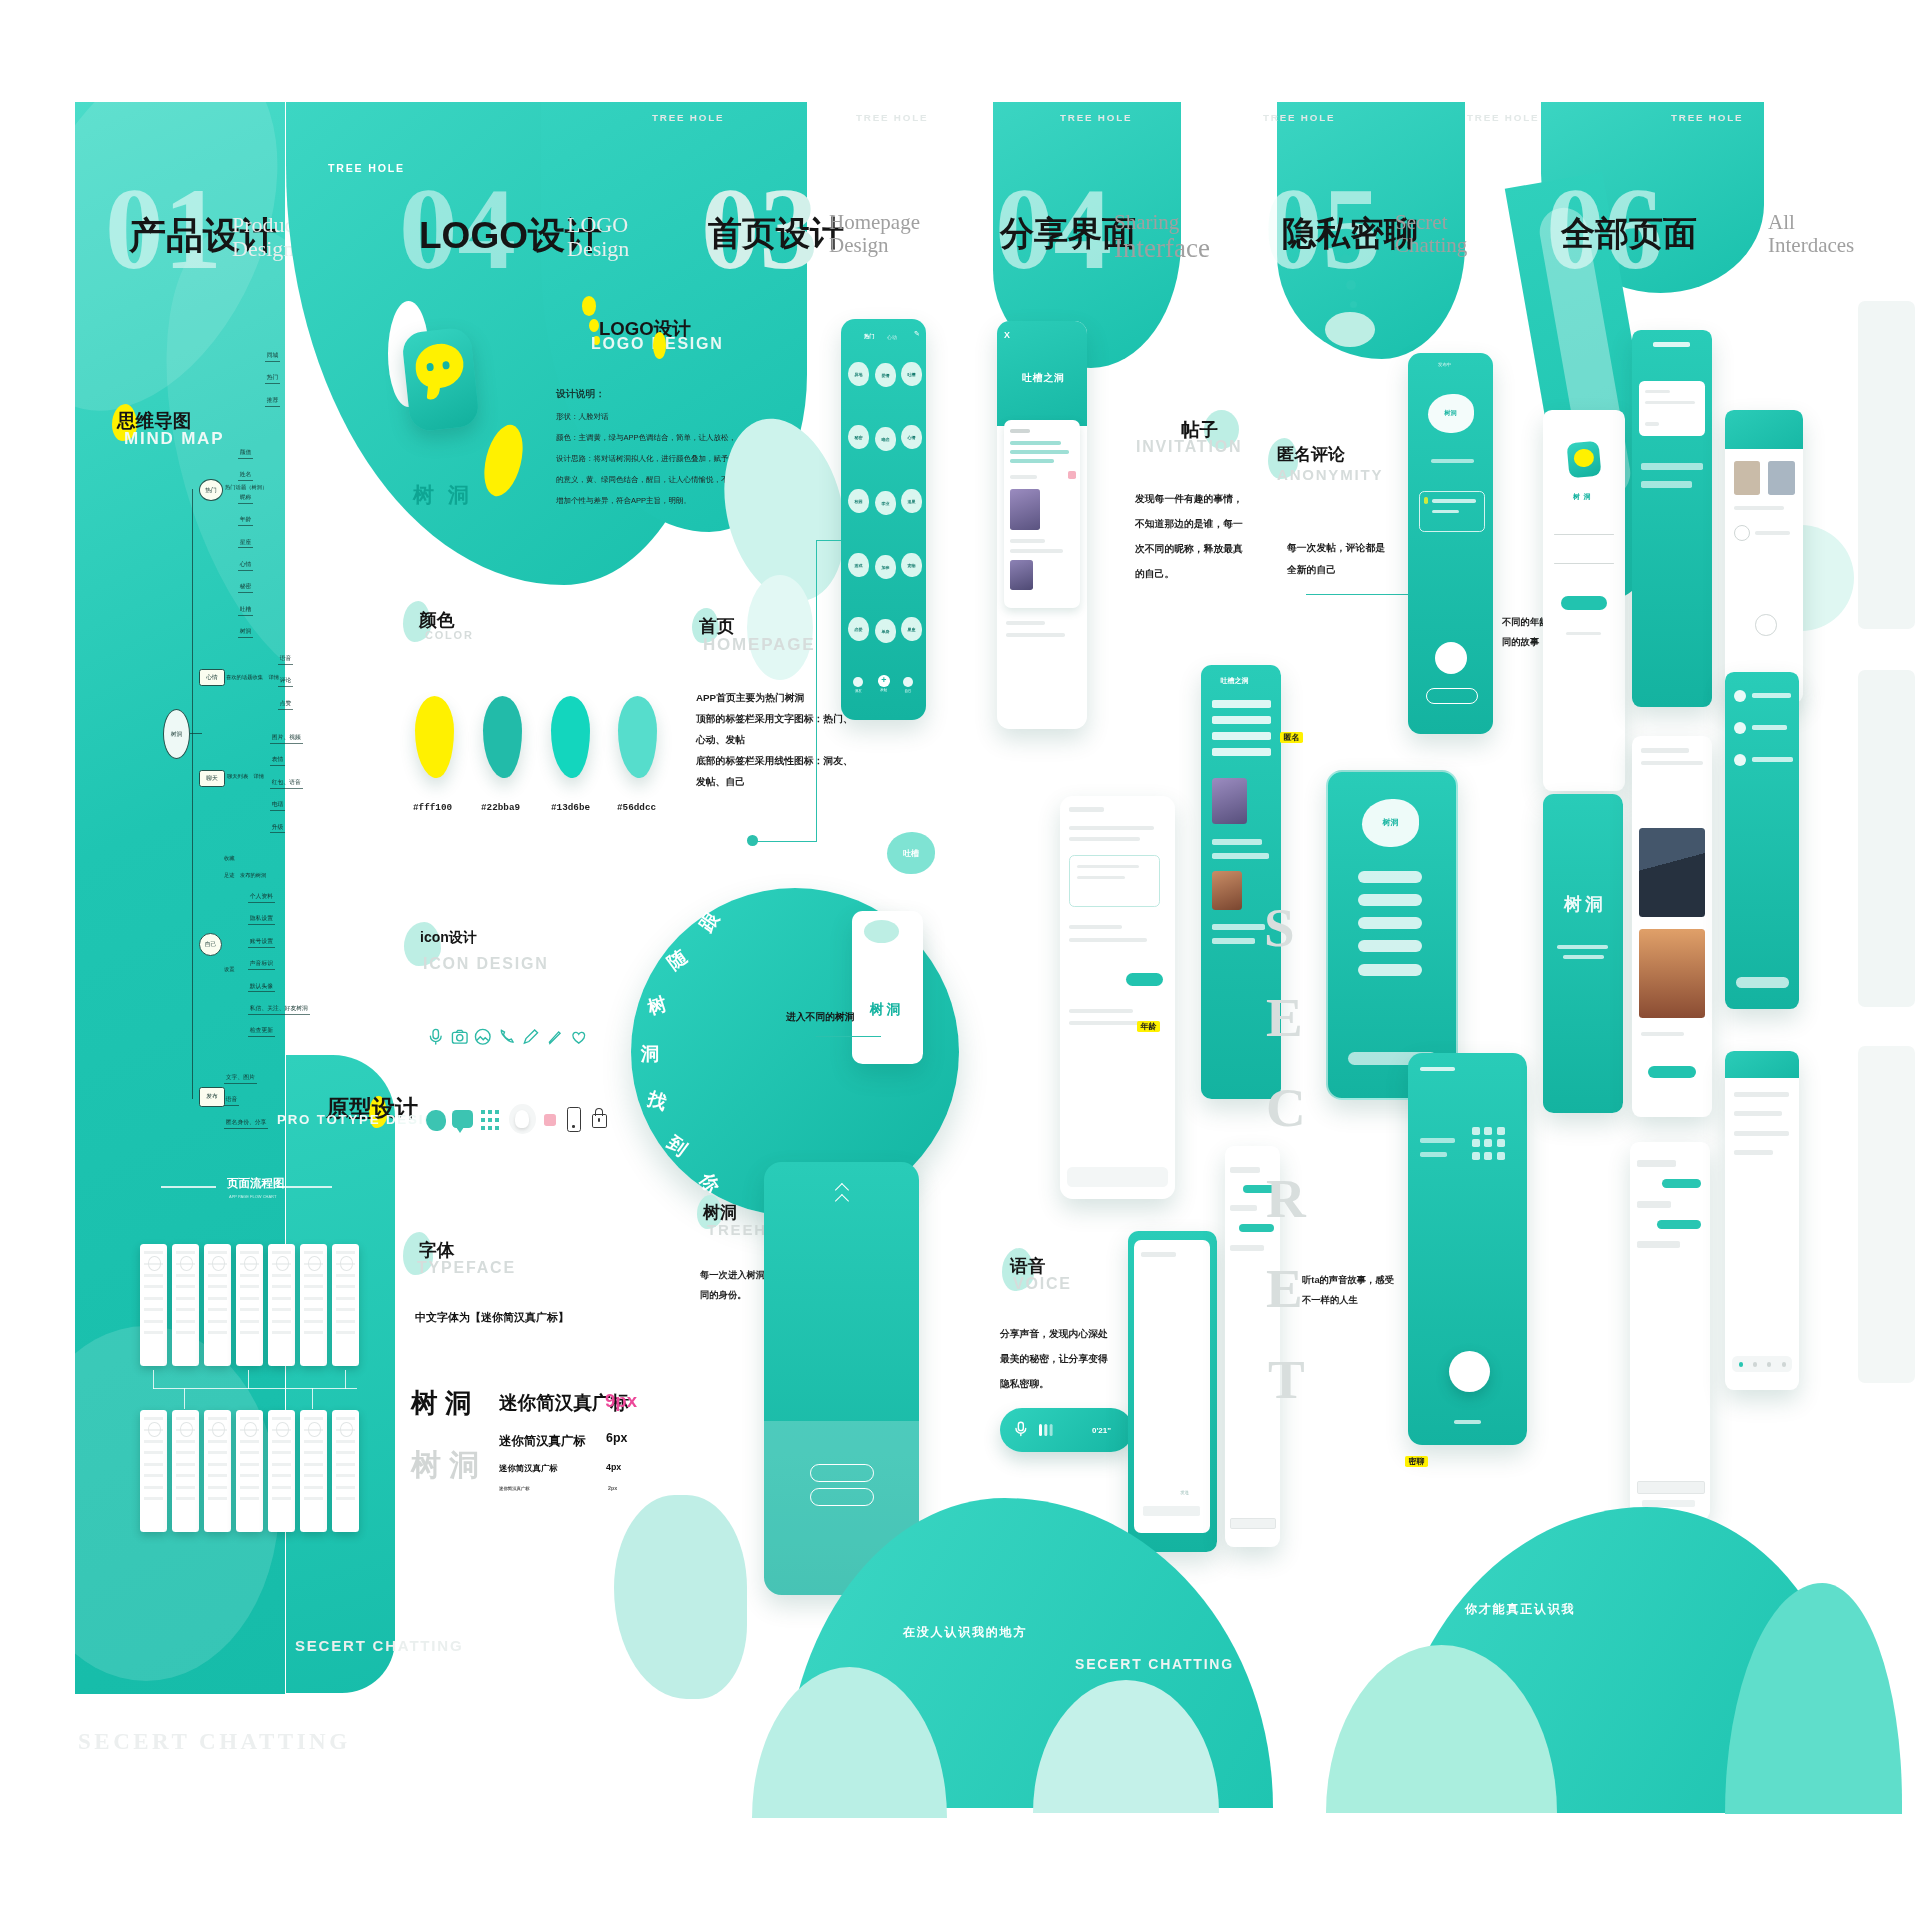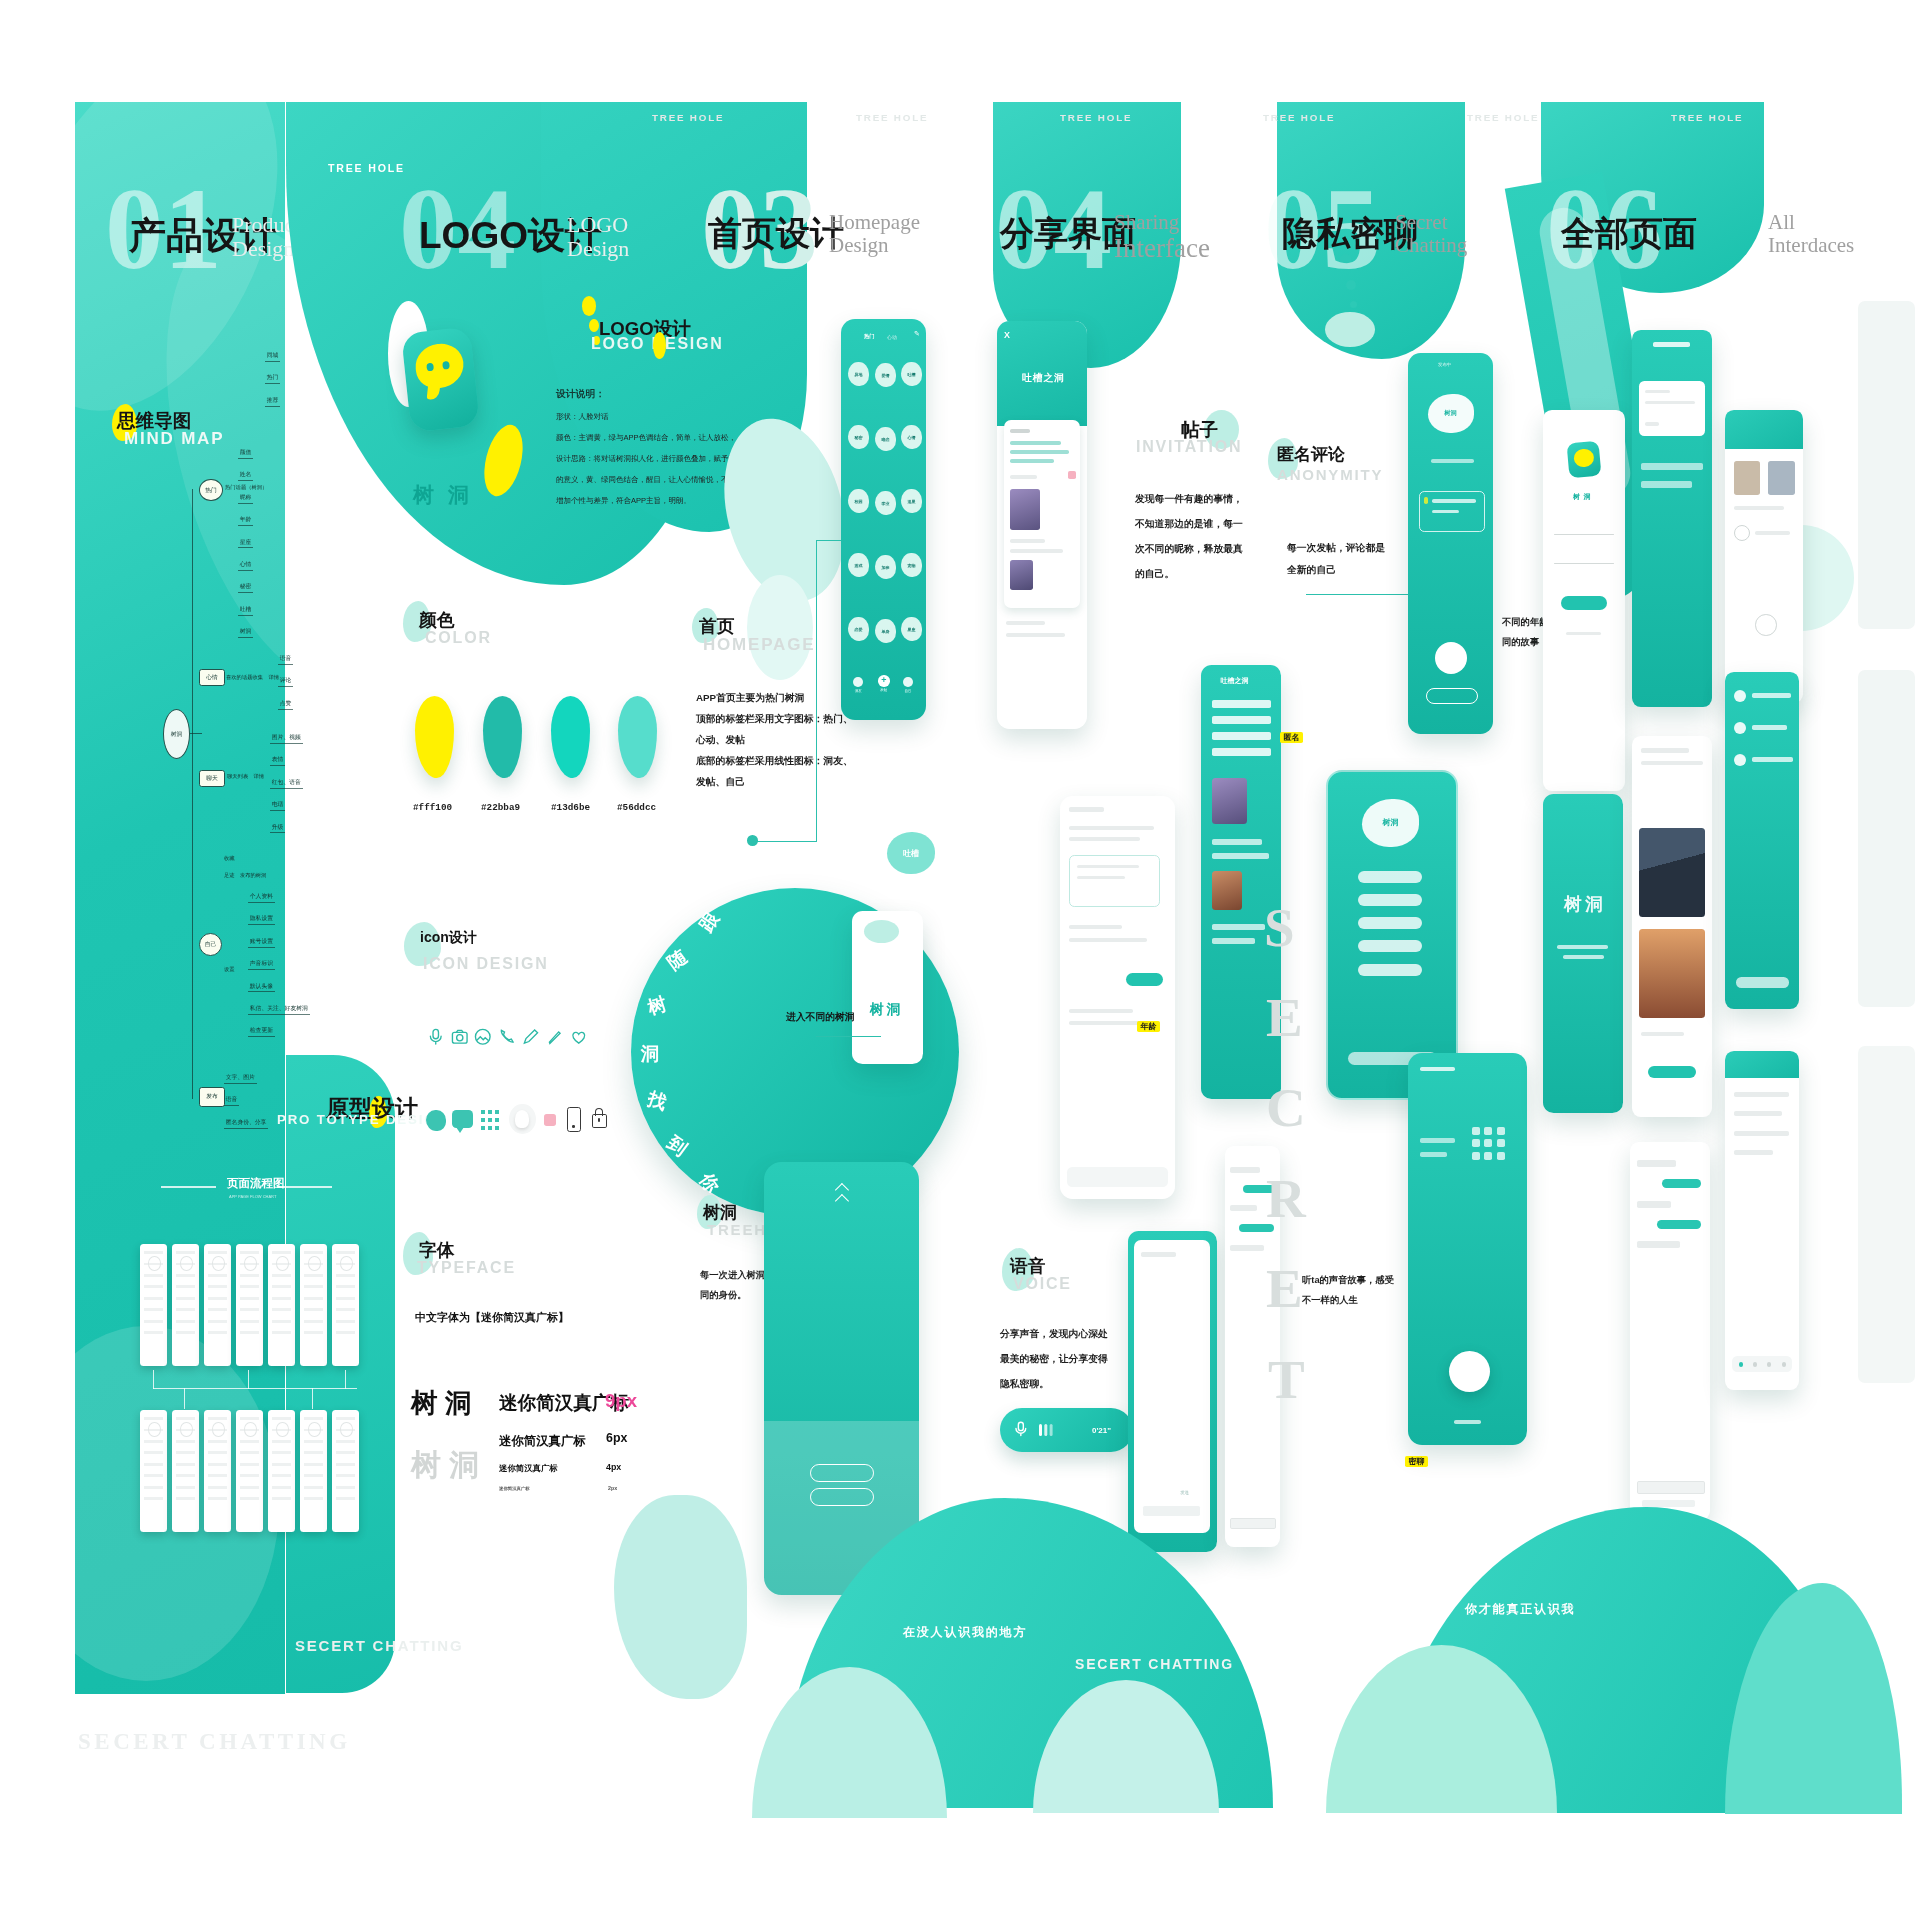--- a/index.html
+++ b/index.html
@@ -198,21 +198,21 @@
 <div class="a p-lines" style="left:556px;top:406px;font-size:7.5px;line-height:21px;color:#16413a">
   <div>形状：人脸对话</div>
   <div>颜色：主调黄，绿与APP色调结合，简单，让人放松，</div>
   <div>设计思路：将对话树洞拟人化，进行颜色叠加，赋予隐私</div>
   <div>的意义，黄、绿同色结合，醒目，让人心情愉悦，不呆板，</div>
   <div>增加个性与差异，符合APP主旨，明朗。</div>
 </div>
 
 <div class="a blob" style="left:403px;top:601px;width:28px;height:41px"></div>
 <div class="a zh" style="left:419px;top:608px;font-size:17.7px">颜色</div>
-<div class="a en-gray" style="left:425px;top:629px;font-size:16px">COLOR</div>
+<div class="a en-gray" style="left:425px;top:629px;font-size:11px">COLOR</div>
 <div class="sw" style="left:415px;top:696px;background:#fff100"></div>
 <div class="sw" style="left:483px;top:696px;background:#22bba9"></div>
 <div class="sw" style="left:551px;top:696px;background:#13d6be"></div>
 <div class="sw" style="left:618px;top:696px;background:#56ddcc"></div>
 <div class="hex" style="left:413px;top:802px">#fff100</div>
 <div class="hex" style="left:481px;top:802px">#22bba9</div>
 <div class="hex" style="left:551px;top:802px">#13d6be</div>
 <div class="hex" style="left:617px;top:802px">#56ddcc</div>
 
 <div class="a blob" style="left:404px;top:922px;width:37px;height:44px"></div>

